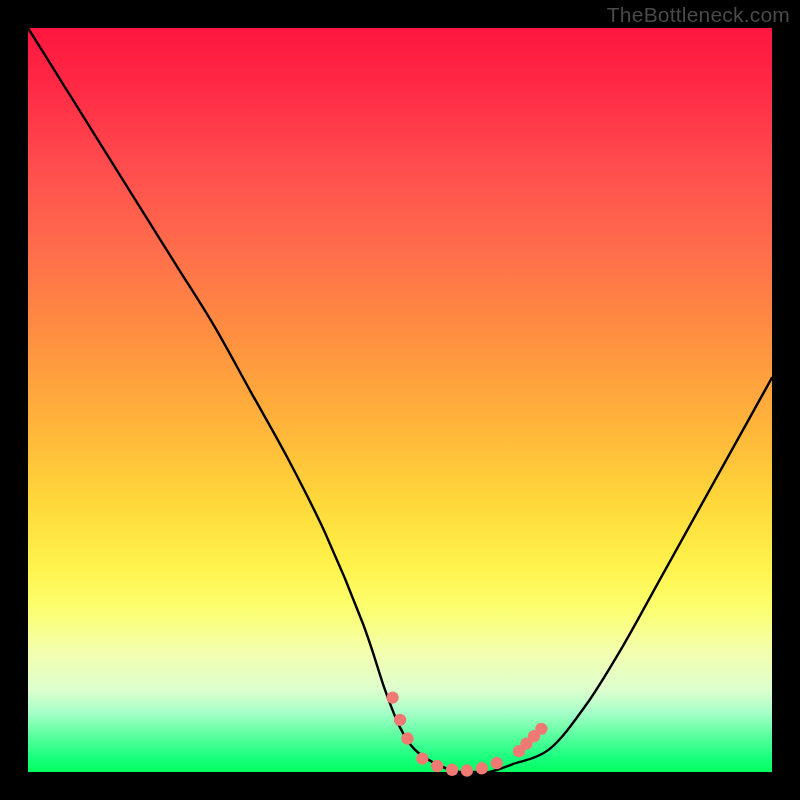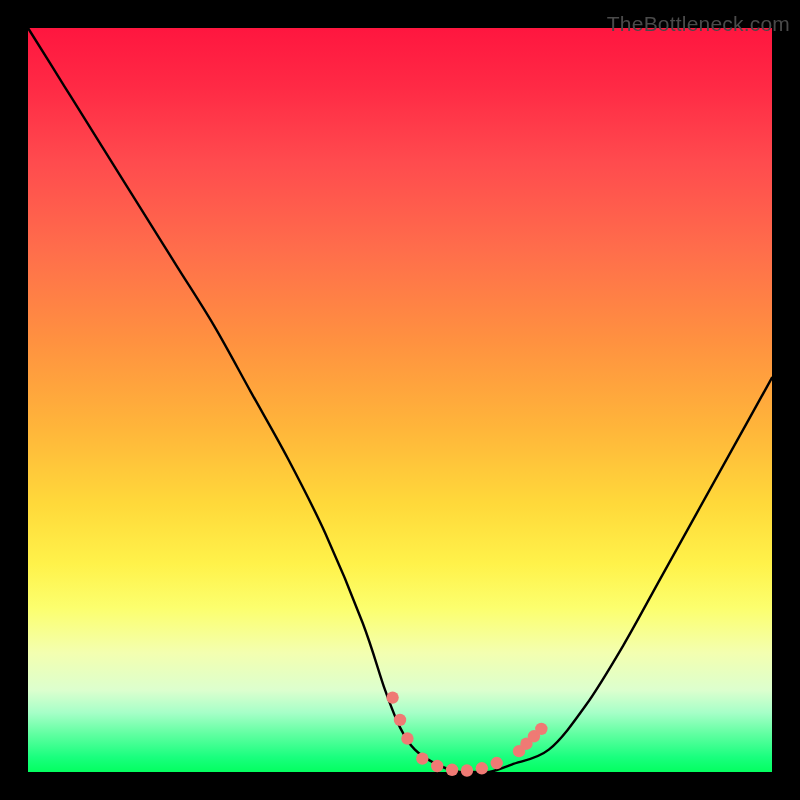--- a/index.html
+++ b/index.html
@@ -48,21 +48,21 @@
   svg.overlay {
     position: absolute;
     left: 0;
     top: 0;
     width: 744px;
     height: 744px;
     overflow: visible;
   }
   .watermark {
     position: absolute;
-    top: 12px;
+    top: 3px;
     right: 10px;
     color: #4a4a4a;
     font-size: 21px;
     font-weight: 500;
     letter-spacing: 0.2px;
     user-select: none;
   }
 </style>
 </head>
 <body>

